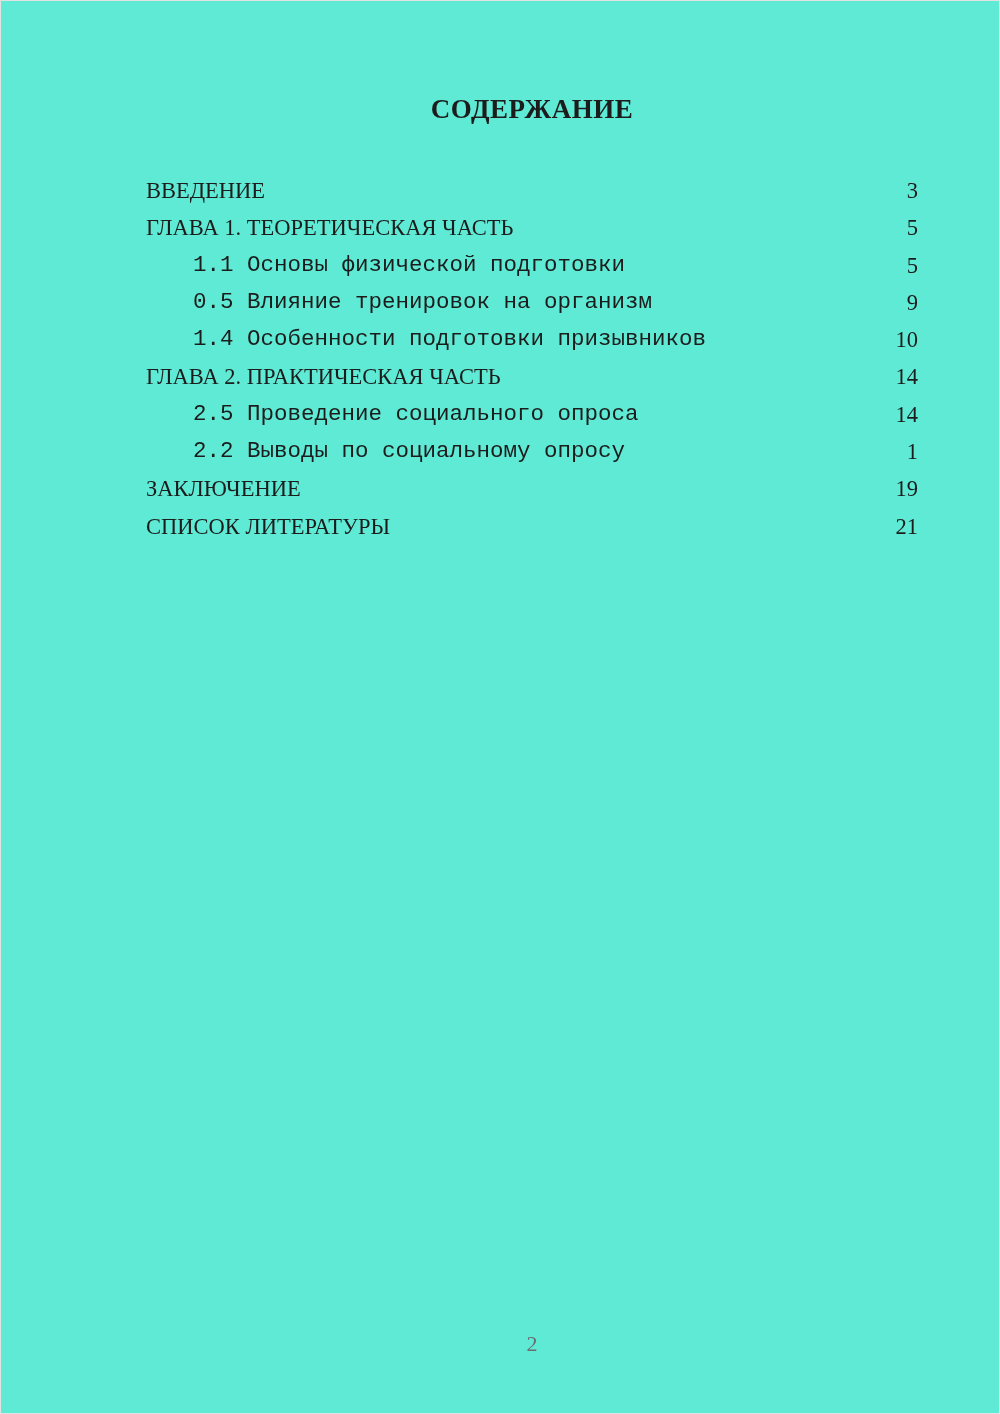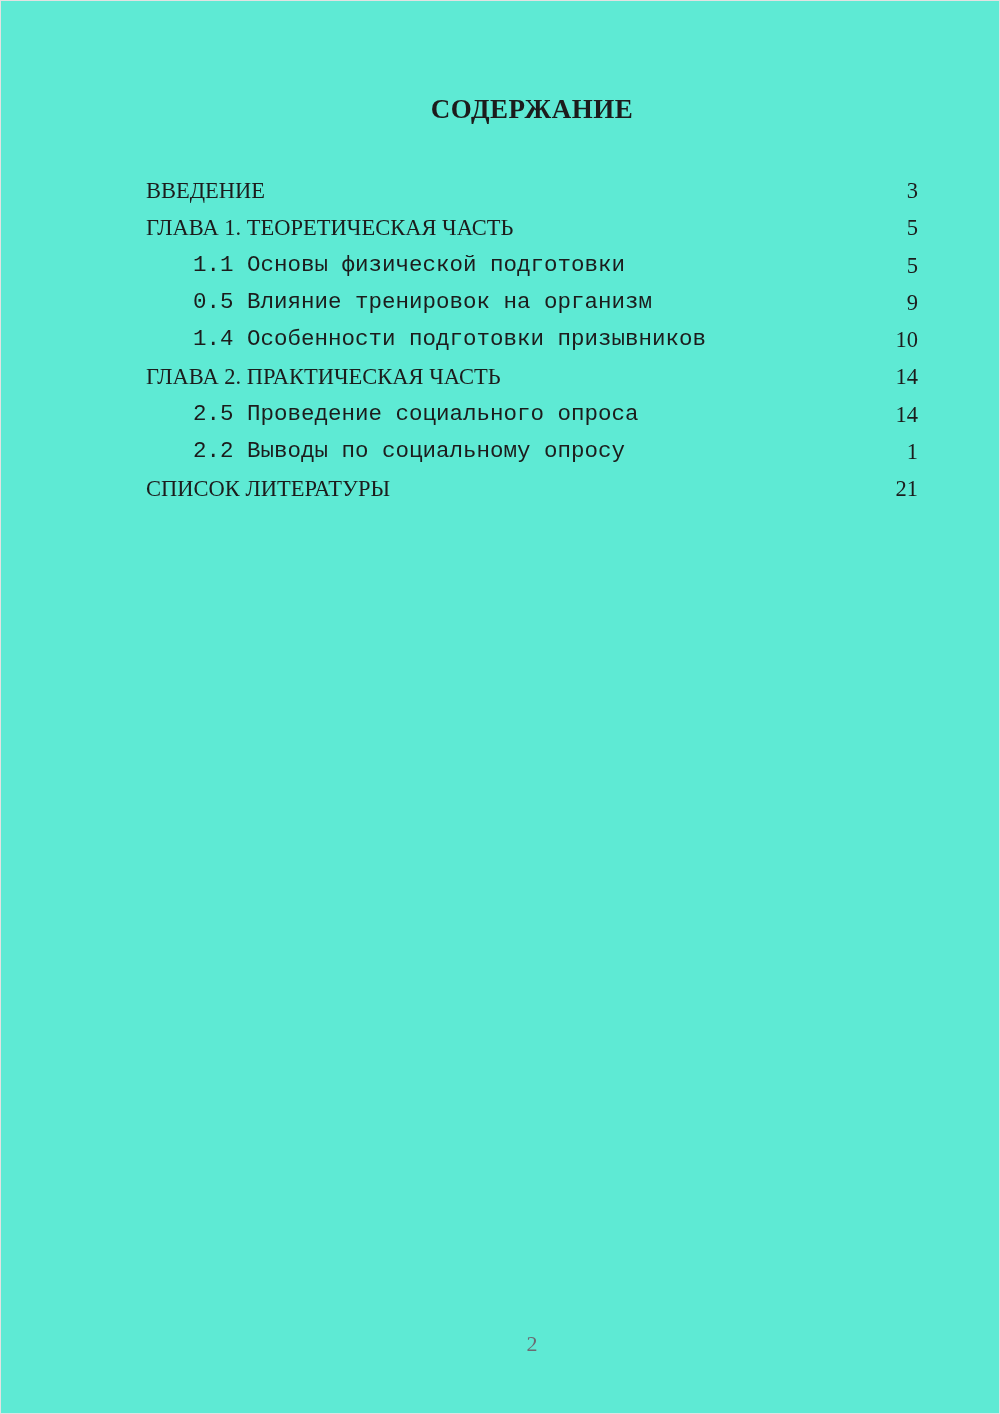--- a/index.html
+++ b/index.html
@@ -112,20 +112,24 @@
       <div class="toc-row indent">
         <span class="toc-label">2.5 Проведение социального опроса</span>
         <span class="toc-page">14</span>
       </div>
 
       <div class="toc-row indent">
         <span class="toc-label">2.2 Выводы по социальному опросу</span>
         <span class="toc-page">1</span>
       </div>
 
+      <div class="toc-row">
+        <span class="toc-label">ЗАКЛЮЧЕНИЕ</span>
+        <span class="toc-page">19</span>
+      </div>
 
       <div class="toc-row">
         <span class="toc-label">СПИСОК ЛИТЕРАТУРЫ</span>
         <span class="toc-page">21</span>
       </div>
 
     </div>
   </div>
 
   <div class="page-number">2</div>

